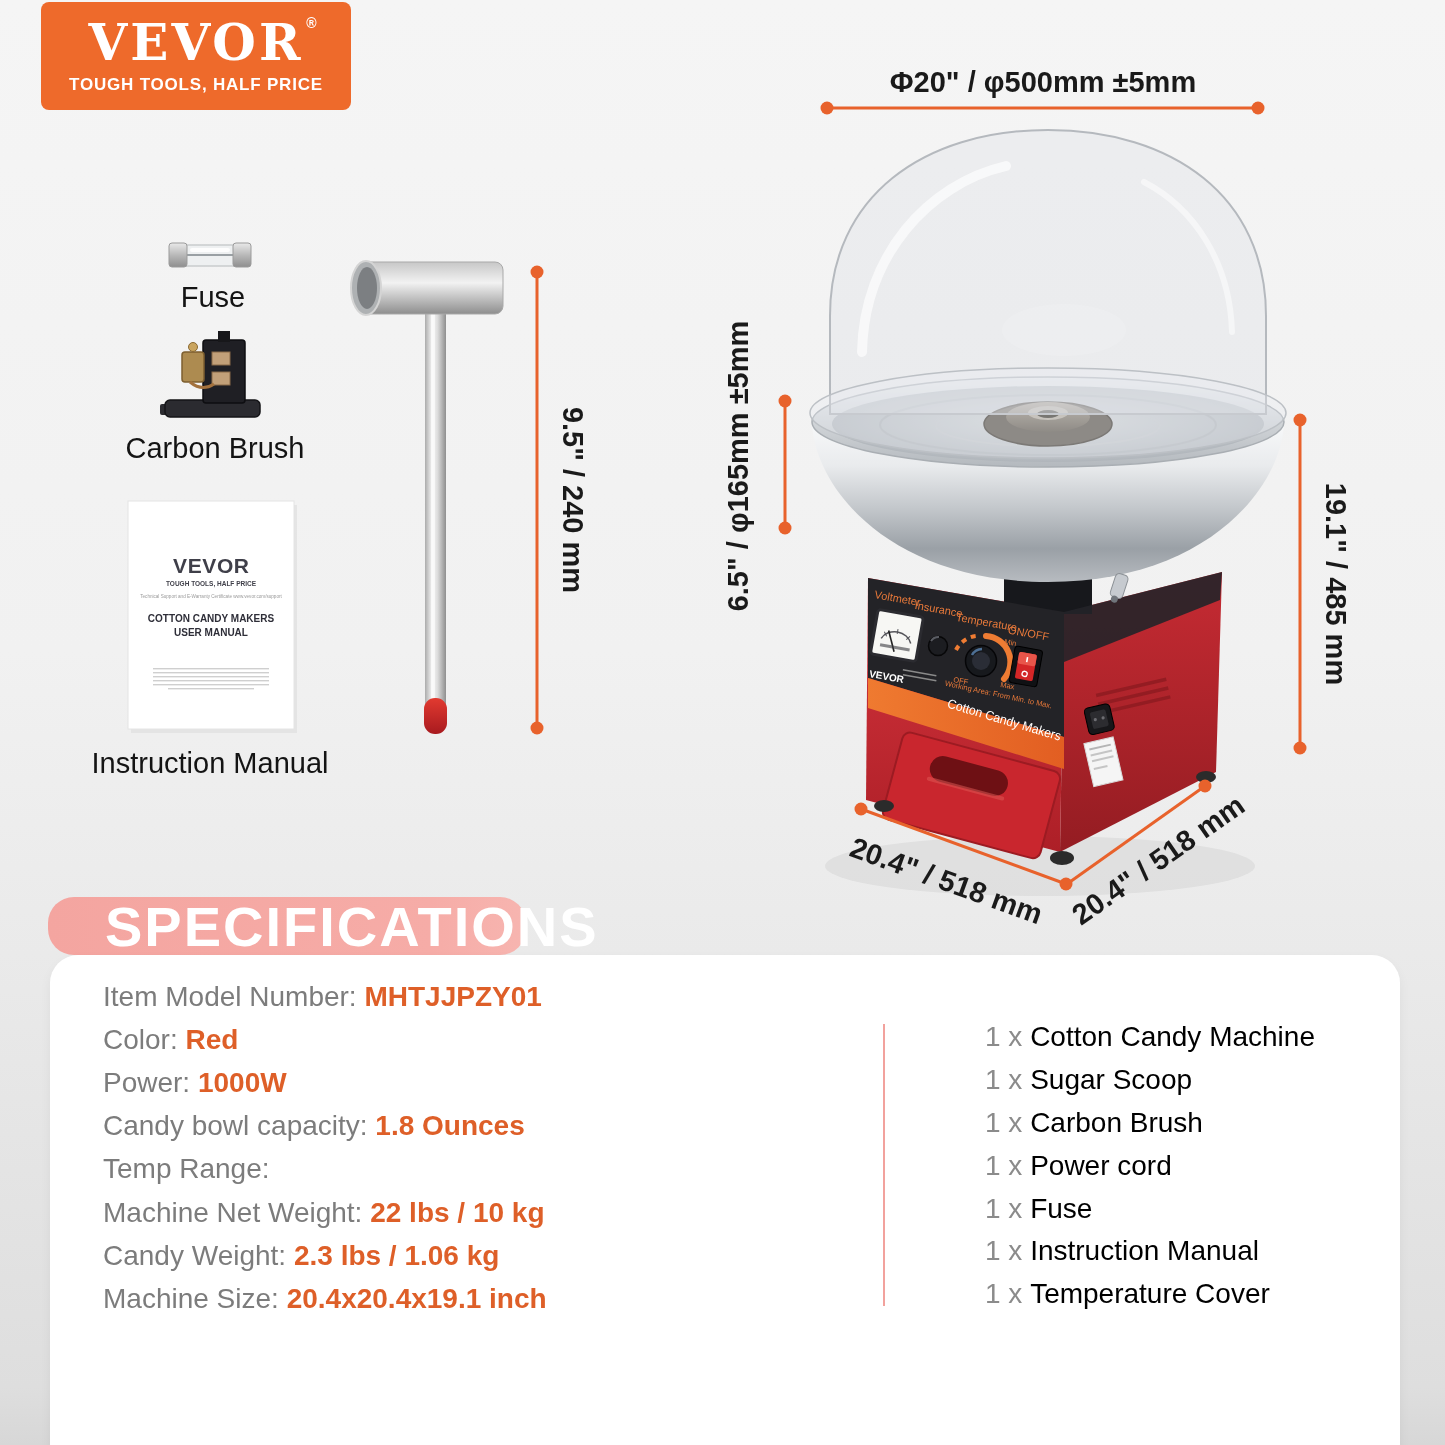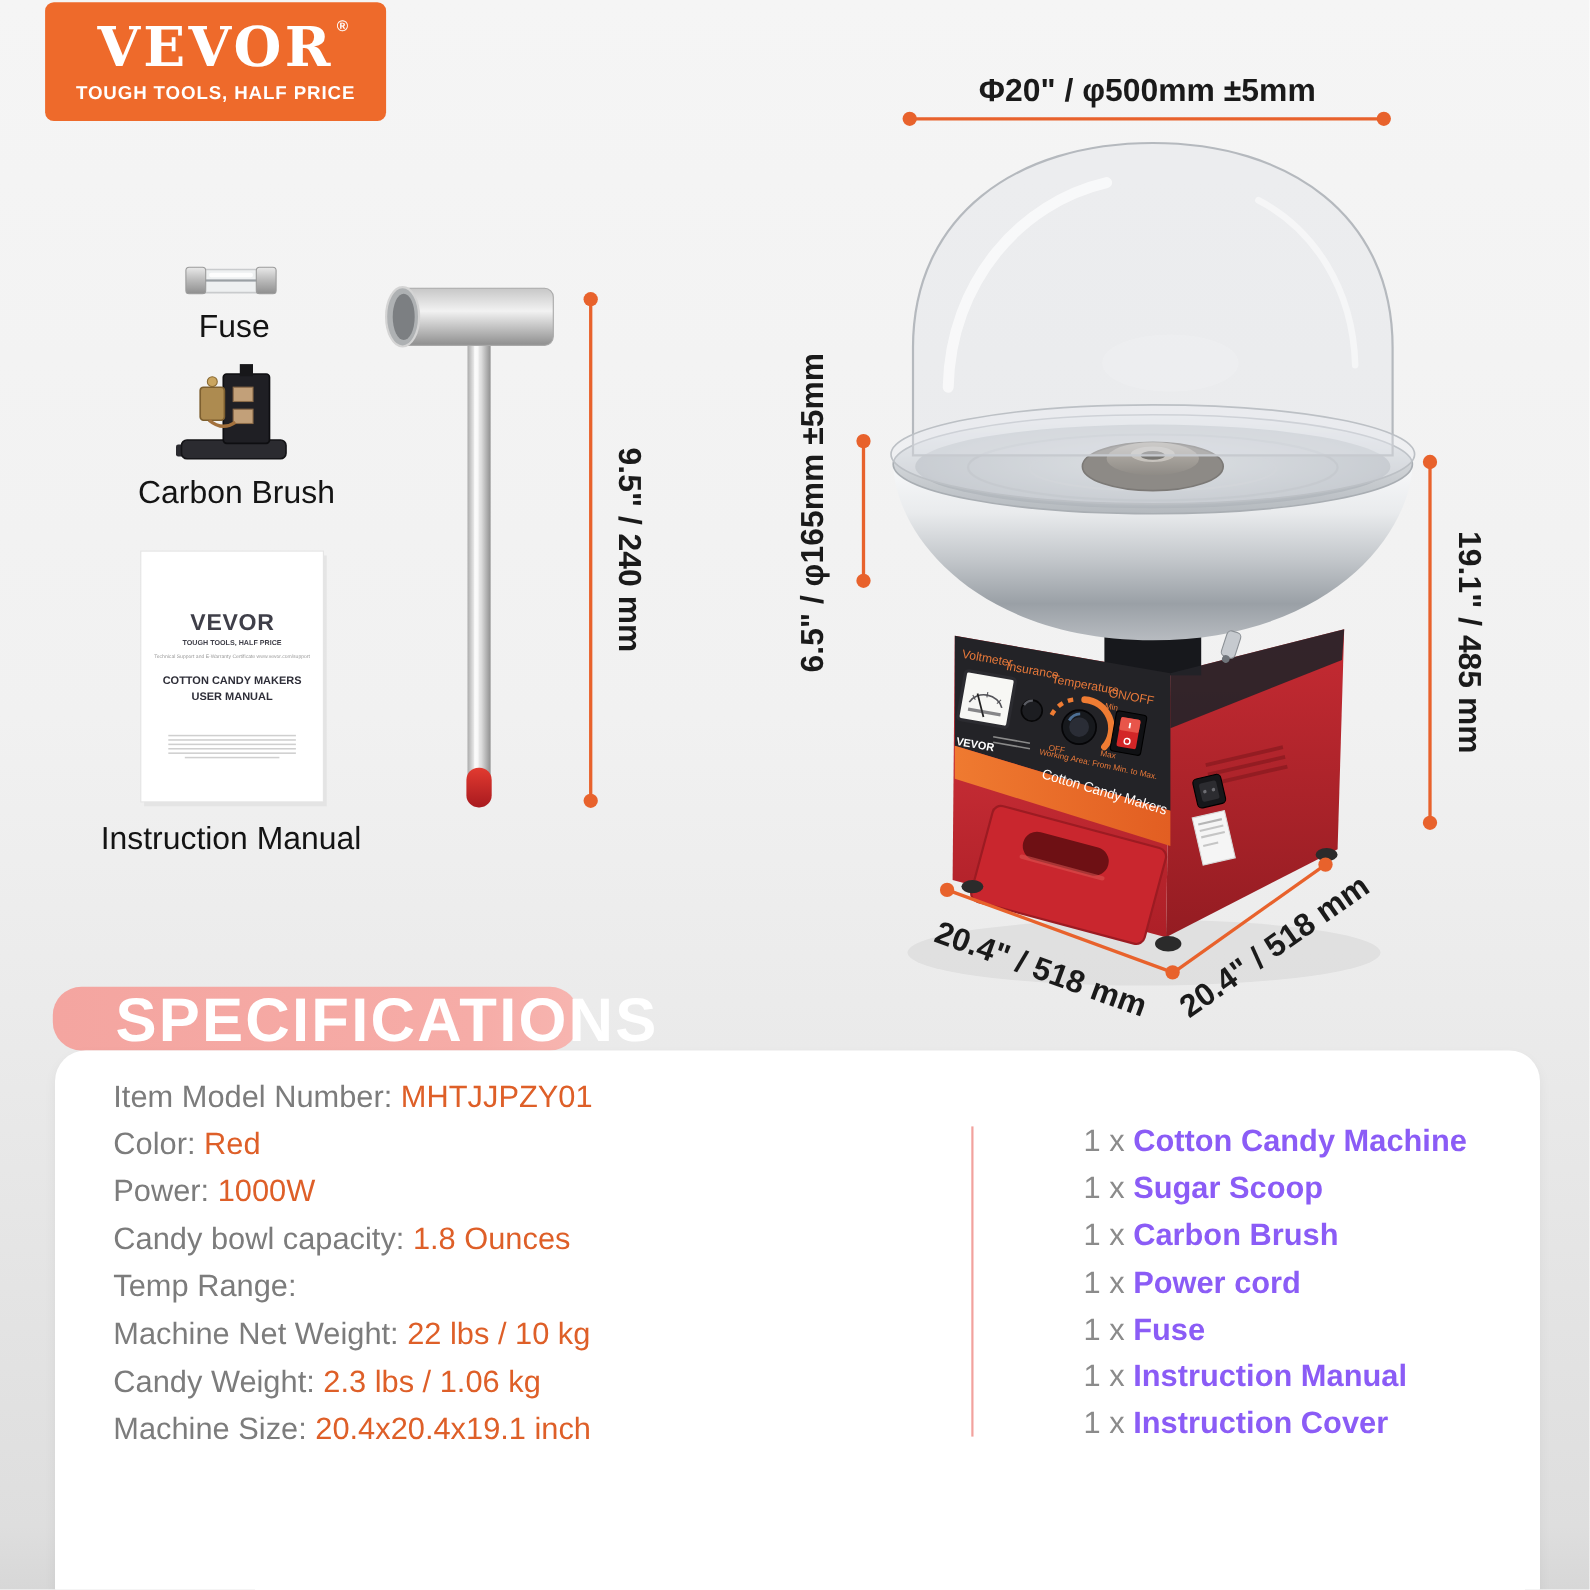--- a/index.html
+++ b/index.html
@@ -24,27 +24,27 @@
   
   .spec-banner{left:48px;top:897px;width:478px;height:58px;
       background:linear-gradient(90deg,#f4a5a0 0%,#f6aca7 80%,#f7b5b0 100%);
       border-radius:26px;display:flex;align-items:center;}
   .spec-banner span{color:#fff;font-weight:bold;font-size:56px;letter-spacing:2px;margin-left:57px;}
   .spec-panel{left:50px;top:955px;width:1350px;height:516px;background:#ffffff;border-radius:28px;
       box-shadow:0 5px 12px rgba(0,0,0,.05);}
   .spec-list{position:absolute;left:53px;top:20px;}
   .spec-row{height:43.2px;display:flex;align-items:center;font-size:28px;white-space:pre;}
   .spec-label{color:#7c7c7c;}
-  .spec-value{color:#de5f28;font-weight:normal;}
+  .spec-value{color:#de5f28;font-weight:bold;}
   .spec-cont{padding-left:192px;color:#de5f28;font-weight:bold;}
   .divider{position:absolute;left:833px;top:69px;width:2px;height:282px;background:#f2a29d;}
   .package-list{position:absolute;left:935px;top:61px;}
   .pkg-row{height:42.8px;display:flex;align-items:center;font-size:28px;white-space:pre;}
   .pkg-qty{color:#8b8b8b;}
-  .pkg-name{color:#8b5cf6;font-weight:bold;}
+  .pkg-name{color:#000000;font-weight:normal;}
   
   #scene{left:0;top:0;}
   text{font-family:"Liberation Sans","DejaVu Sans",sans-serif;}
   .dim-text{font-size:29px;font-weight:bold;fill:#1a1a1a;}
   .dim-line{stroke:#e8622c;stroke-width:3;}
   .dim-dot{fill:#e8622c;}
   .panel-label{font-size:11px;fill:#e8793a;}
   .panel-tiny{font-size:7.5px;fill:#e8793a;}
 </style>
 </head>
@@ -359,16 +359,16 @@
     <div class="pkg-row">
       <span class="pkg-qty">1 x </span><span class="pkg-name">Power cord</span>
     </div>
     <div class="pkg-row">
       <span class="pkg-qty">1 x </span><span class="pkg-name">Fuse</span>
     </div>
     <div class="pkg-row">
       <span class="pkg-qty">1 x </span><span class="pkg-name">Instruction Manual</span>
     </div>
     <div class="pkg-row">
-      <span class="pkg-qty">1 x </span><span class="pkg-name">Instruction Cover</span>
+      <span class="pkg-qty">1 x </span><span class="pkg-name">Temperature Cover</span>
     </div>
   </div>
 </div>
 
 </body></html>

